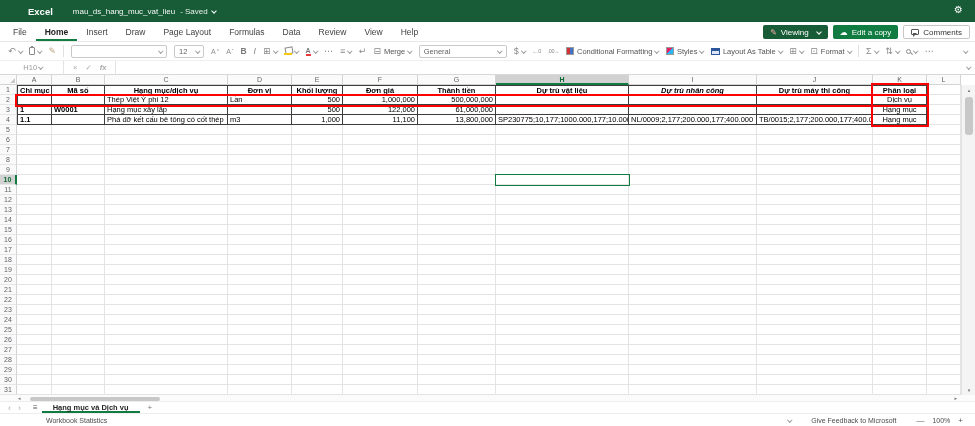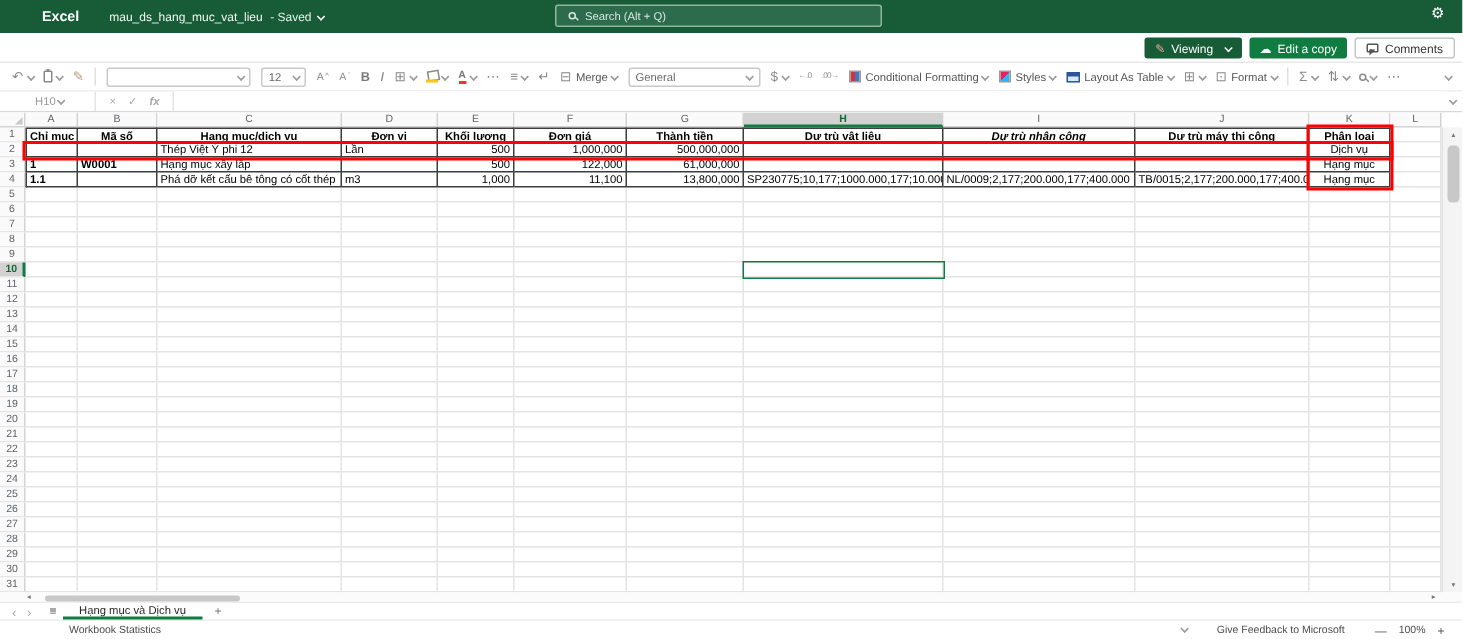--- a/index.html
+++ b/index.html
@@ -87,47 +87,55 @@
   
   .hscroll { position:relative; height:7px; background:#fbfbfb; border-bottom:1px solid #ededed; }
   .hs-arrow { position:absolute; top:0; font-size:5px; color:#777; line-height:7px; }
   .hs-left { left:18px; } .hs-right { right:18px; }
   .hs-thumb { position:absolute; left:30px; top:1.5px; width:130px; height:4px; background:#c8c8c8; border-radius:2px; }
 
   
   .sheetbar { height:12px; display:flex; align-items:stretch; background:#fff; border-bottom:1px solid #ededed; font-size:7.5px; }
   .sh-nav { display:flex; align-items:center; gap:7px; padding:0 8px; color:#ababab; font-size:9px; }
   .sh-menu { color:#555; font-size:8px; display:flex; align-items:center; padding:0 4px; }
-  .sheet-tab { display:flex; align-items:flex-start; padding:0 11px; font-weight:normal; color:#262626; box-shadow:inset 0 -2px 0 #107c41; }
+  .sheet-tab { display:flex; align-items:center; padding:0 11px; font-weight:bold; color:#262626; box-shadow:inset 0 -2px 0 #107c41; }
   .add-sheet { display:flex; align-items:center; color:#777; padding:0 8px; font-size:8px; }
 
   
   .statusbar { height:12px; display:flex; align-items:center; font-size:7px; color:#4d4d4d; background:#fff; }
   .sb-left { margin-left:46px; }
   .sb-right { margin-left:auto; display:flex; align-items:center; gap:20px; margin-right:12px; }
   .sb-caret { color:#777; }
   .zoomctl { display:flex; align-items:center; gap:8px; }
   .zoom-btn { color:#555; font-size:8px; }
 </style>
 </head>
 <body>
 
 <div class="titlebar">
   <span class="app-name">Excel</span>
   <span class="file-name">mau_ds_hang_muc_vat_lieu</span>
   <span class="saved-label">- Saved</span>
   <span class="cv"></span>
-  <div class="search-box">
-    <span class="mag"></span>
-    <span>Search (Alt + Q)</span>
-  </div>
   <span class="gear-btn">⚙</span>
 </div>
 
 <div class="menubar">
+  <div class="tabs" id="menu-tabs">
+      <div class="menu-tab">File</div>
+      <div class="menu-tab active">Home</div>
+      <div class="menu-tab">Insert</div>
+      <div class="menu-tab">Draw</div>
+      <div class="menu-tab">Page Layout</div>
+      <div class="menu-tab">Formulas</div>
+      <div class="menu-tab">Data</div>
+      <div class="menu-tab">Review</div>
+      <div class="menu-tab">View</div>
+      <div class="menu-tab">Help</div>
+    </div>
   <div class="mb-right">
     <div class="btn btn-viewing">
       <span class="pen-red">✎</span>
       <span>Viewing</span>
       <span class="cv"></span>
     </div>
     <div class="btn btn-edit">
       <span>☁</span>
       <span>Edit a copy</span>
     </div>

